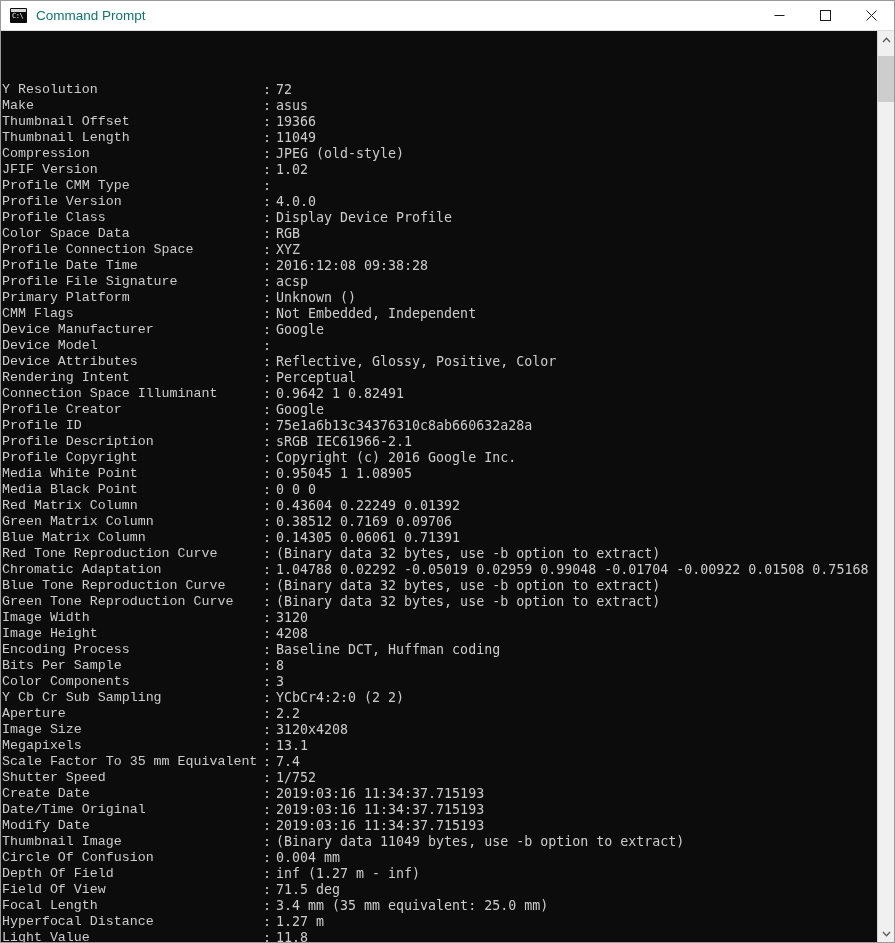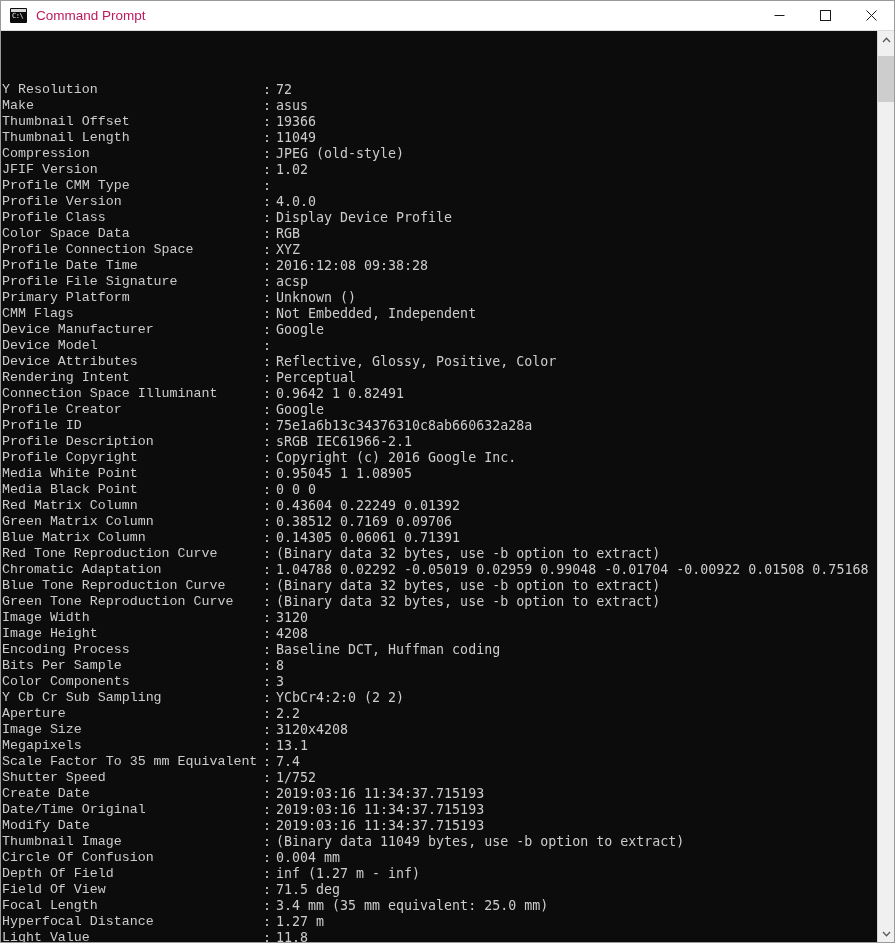--- a/index.html
+++ b/index.html
@@ -69,21 +69,21 @@
     font-family: "DejaVu Sans Mono", monospace;
     font-size: 7px;
     line-height: 8px;
     color: #e6e6e6;
     letter-spacing: -0.5px;
     white-space: nowrap;
   }
   #title-text {
     font-family: "Liberation Sans", sans-serif;
     font-size: 13.5px;
-    color: #be185d;
+    color: #0f766e;
     line-height: 29px;
     white-space: nowrap;
   }
 
   #window-controls {
     position: absolute;
     right: 0;
     top: 0;
     height: 29px;
     display: flex;

